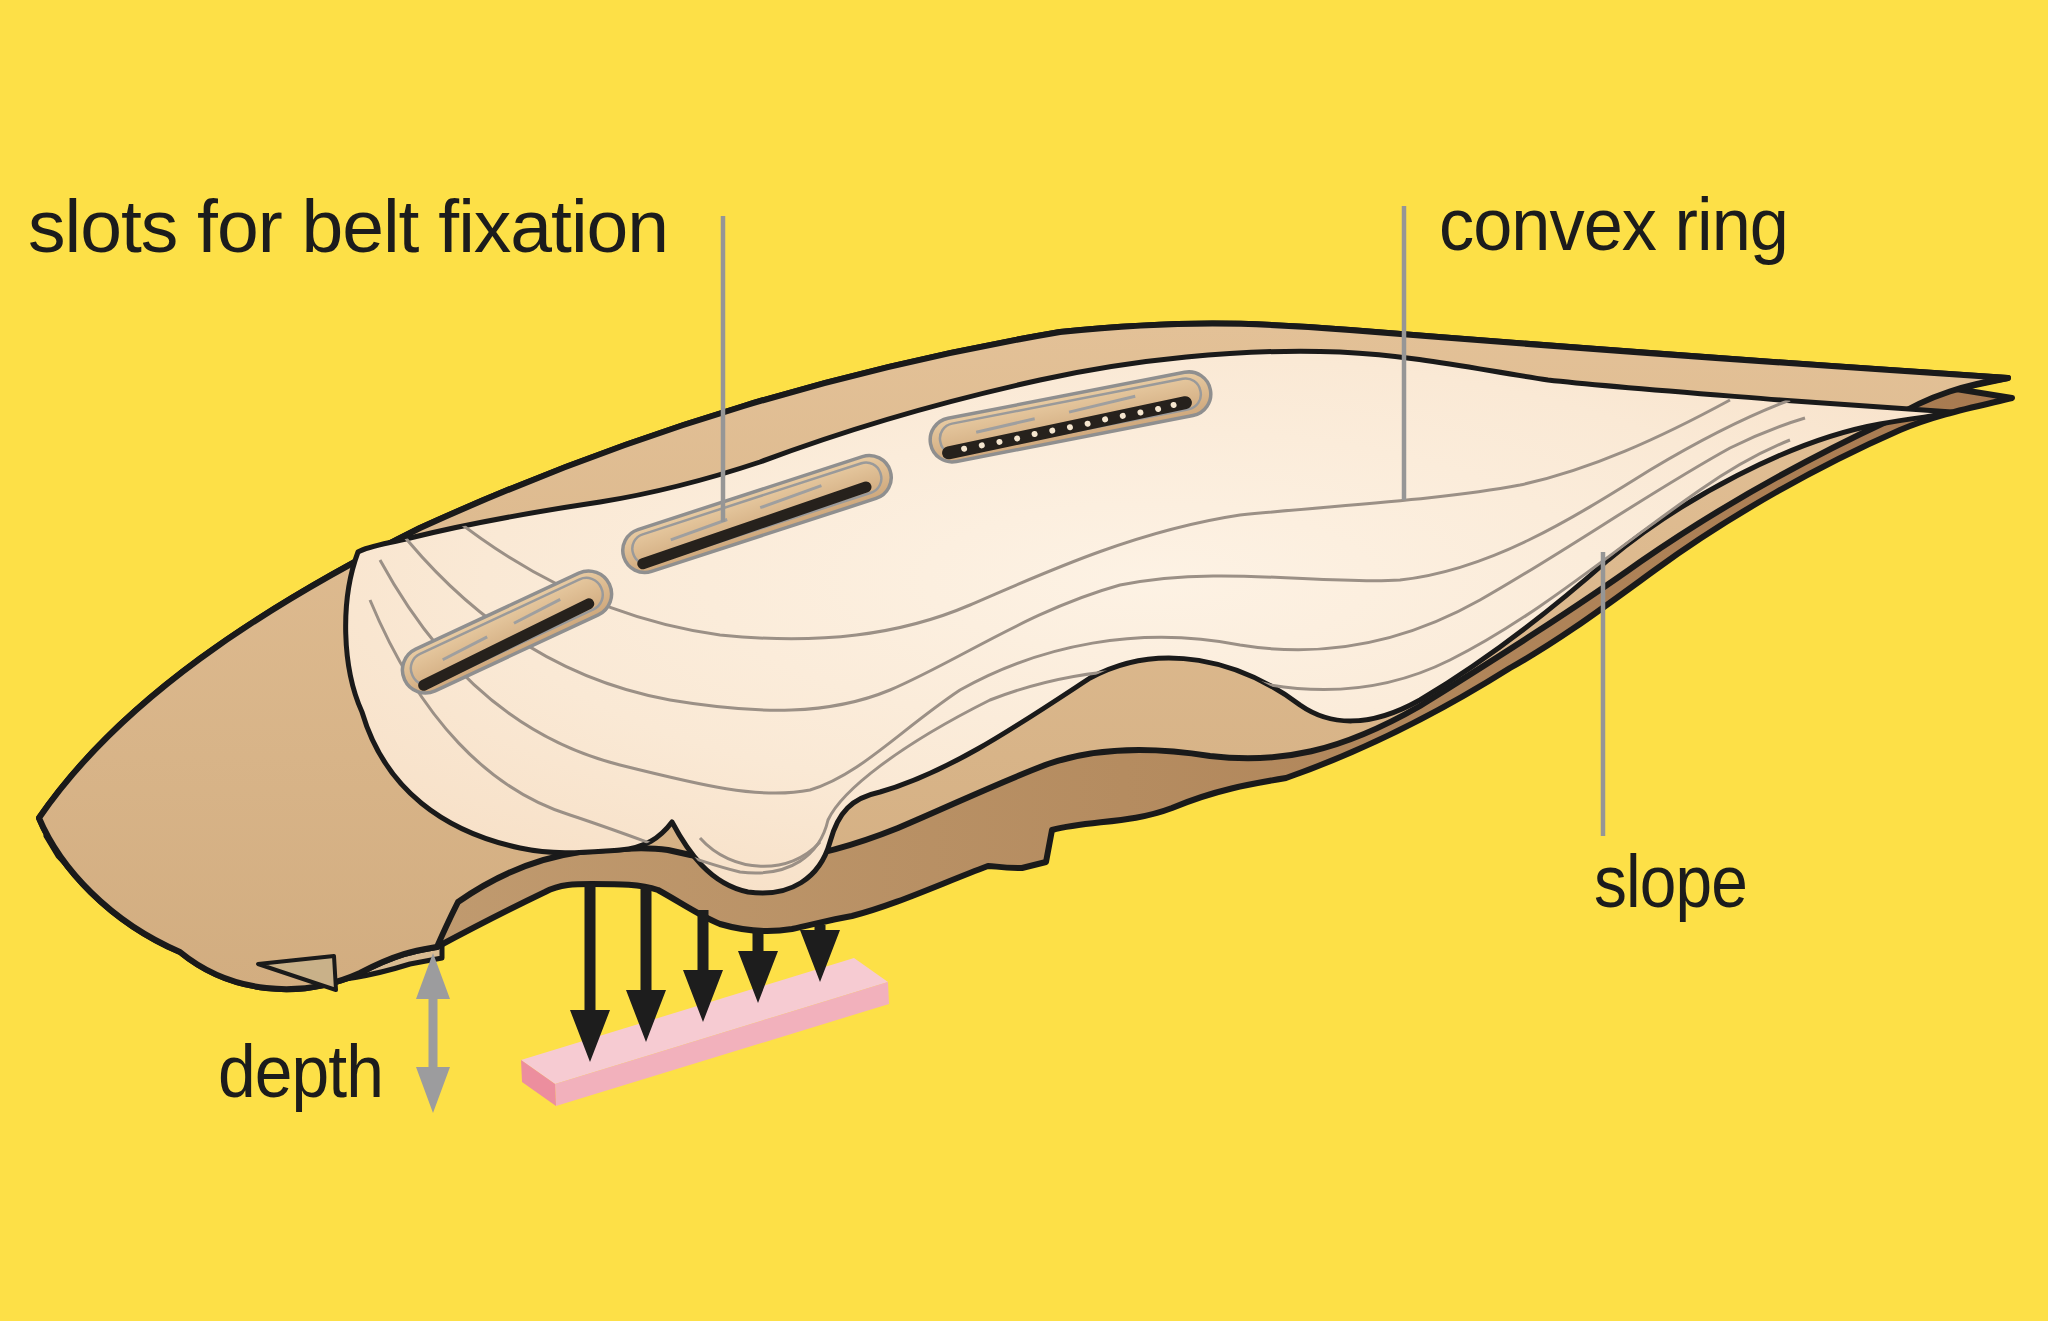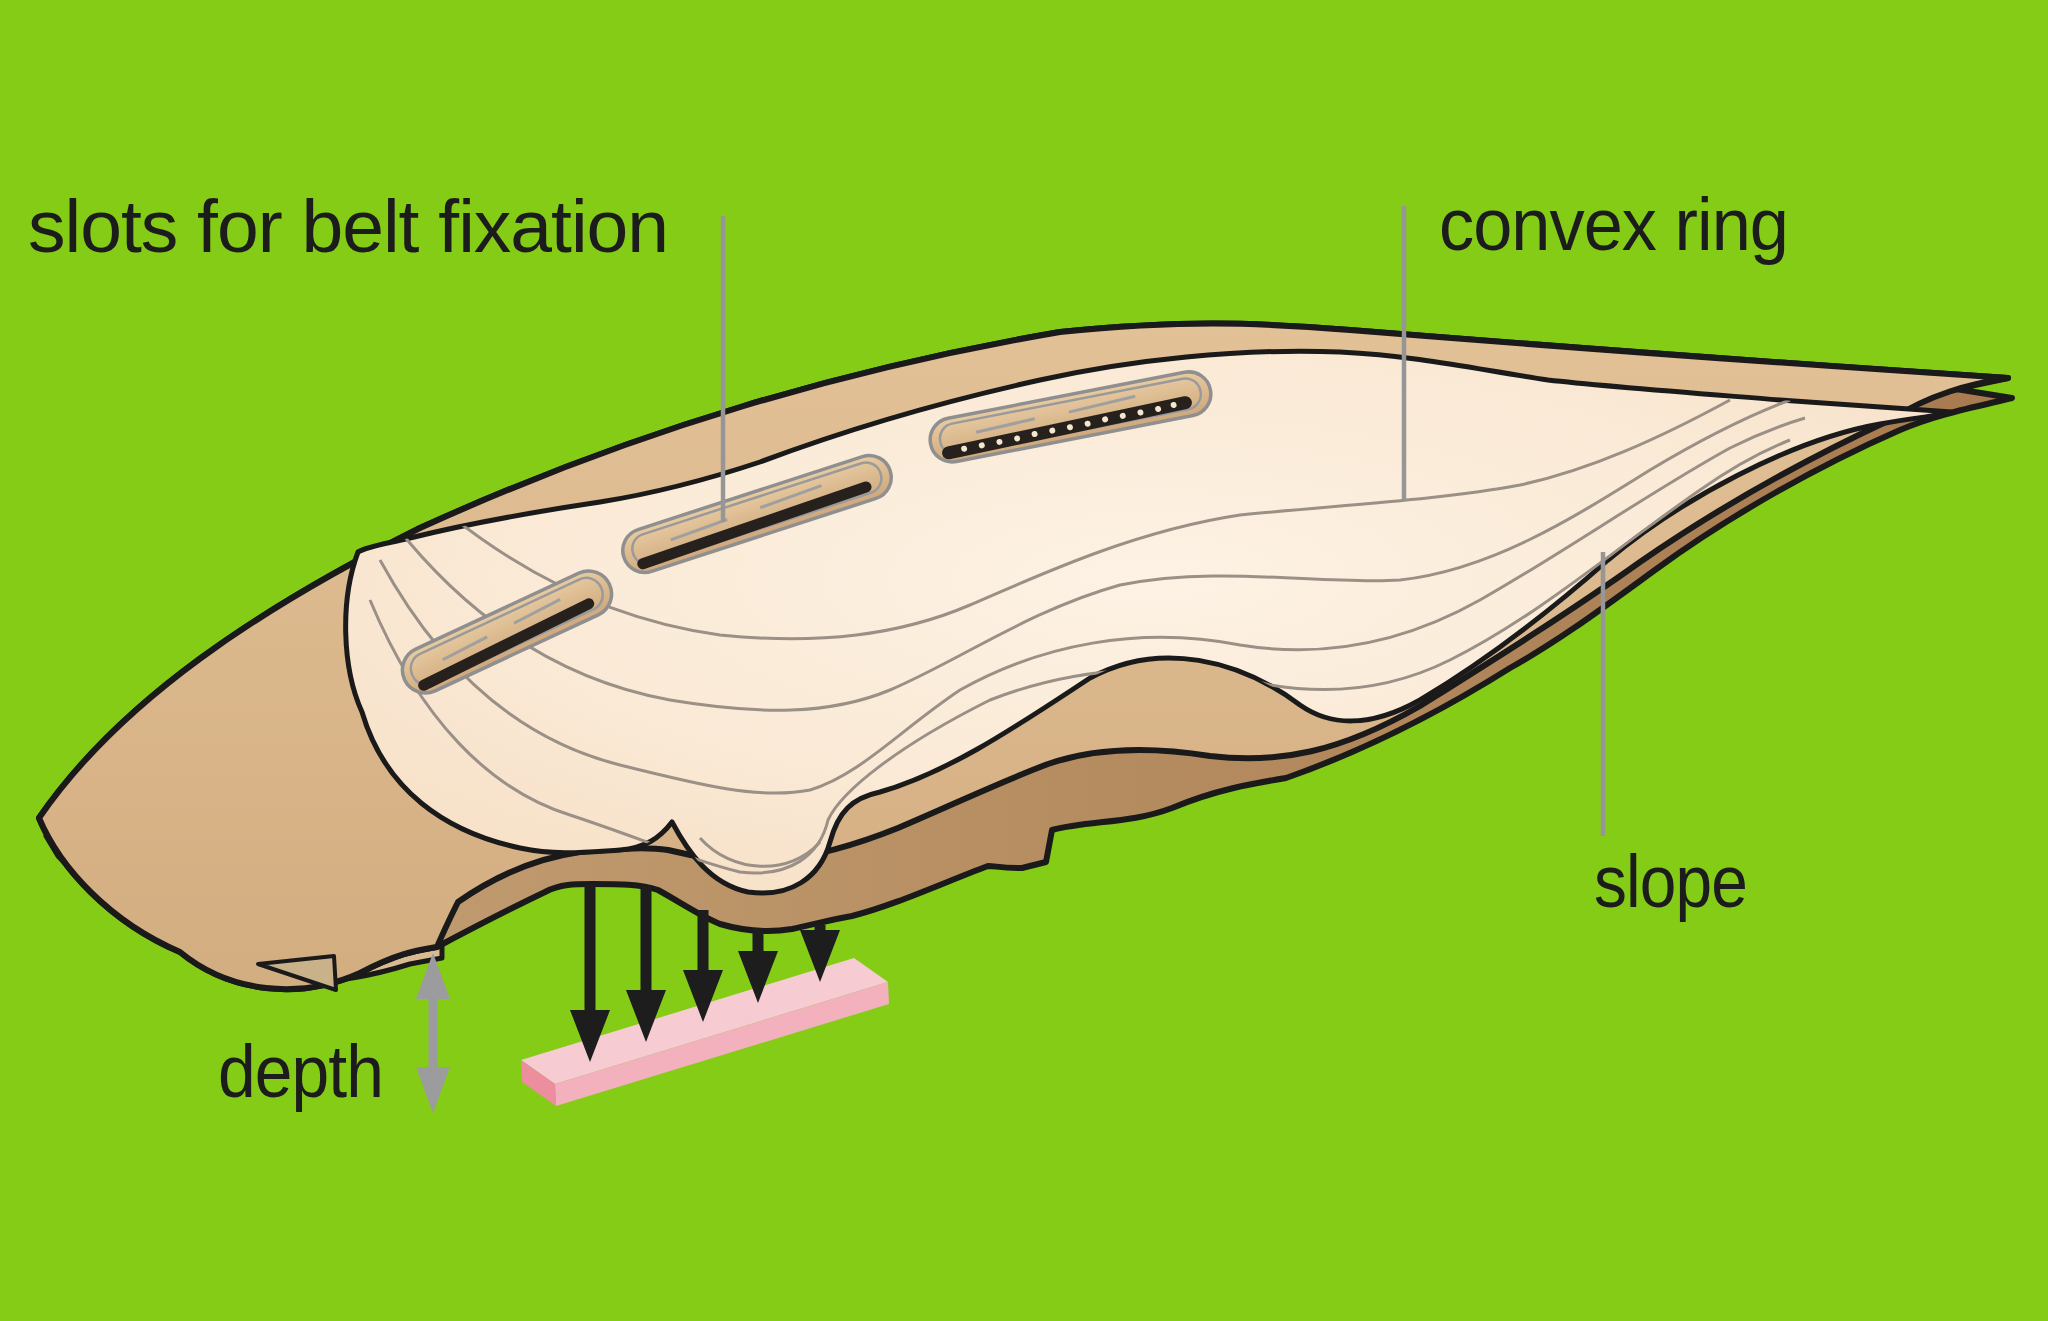--- a/index.html
+++ b/index.html
@@ -1,16 +1,16 @@
 <!DOCTYPE html>
 <html><head>
 <meta charset="utf-8">
 <style>
   html,body{margin:0;padding:0;background:#ffffff;}
-  .stage{position:relative;width:2048px;height:1321px;background:#84cc16;overflow:hidden;
+  .stage{position:relative;width:2048px;height:1321px;background:#fde047;overflow:hidden;
          font-family:"Liberation Sans", sans-serif;}
   svg{display:block;}
   text.lbl{fill:#1c1c1c;font-family:"Liberation Sans", sans-serif;font-size:74px;
            font-weight:400;letter-spacing:-1px;}
 </style>
 </head>
 <body>
 
 <div class="stage">
 <svg width="2048" height="1321" viewBox="0 0 2048 1321">

